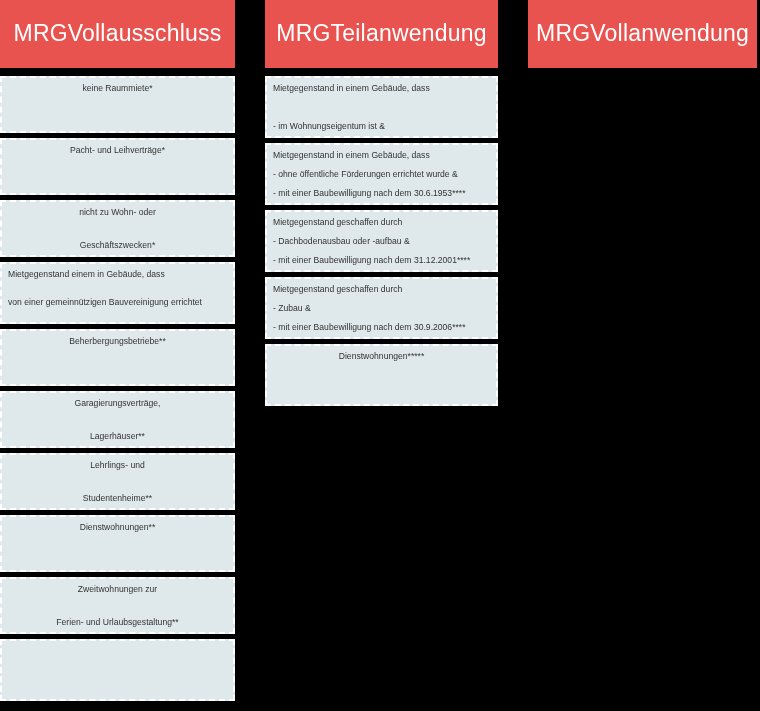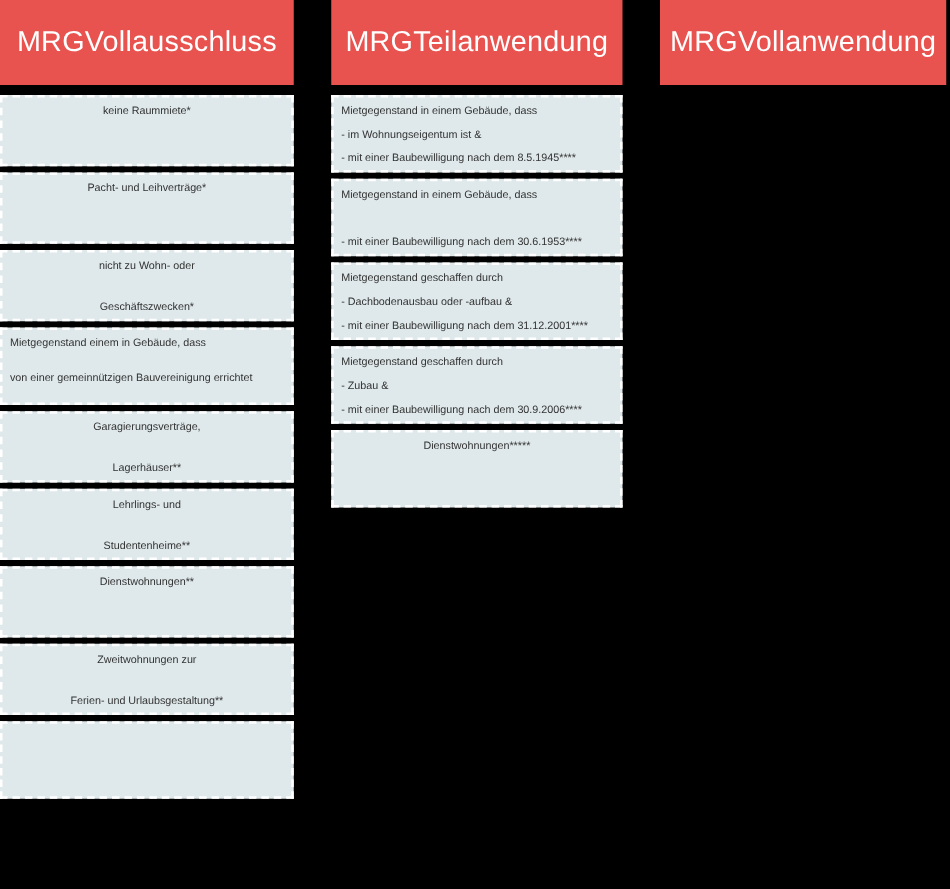--- a/index.html
+++ b/index.html
@@ -98,20 +98,23 @@
       <div class="box center">
         <span class="line">nicht zu Wohn- oder</span>
         <span class="line">Geschäftszwecken*</span>
       </div>
       <div class="box left tall">
         <span class="line">Mietgegenstand einem in Gebäude, dass</span>
         <span class="line">von einer gemeinnützigen Bauvereinigung errichtet</span>
         <span class="line">wurde***</span>
       </div>
       <div class="box center">
+        <span class="line">Beherbergungsbetriebe**</span>
+      </div>
+      <div class="box center">
         <span class="line">Garagierungsverträge,</span>
         <span class="line">Lagerhäuser**</span>
       </div>
       <div class="box center">
         <span class="line">Lehrlings- und</span>
         <span class="line">Studentenheime**</span>
       </div>
       <div class="box center">
         <span class="line">Dienstwohnungen**</span>
       </div>
@@ -122,24 +125,24 @@
       <div class="box left tall"></div>
     </div>
     <div class="column col-2">
       <div class="col-header">
         <span class="hdr-line-1">MRG</span>
         <span class="hdr-line-2">Teilanwendung</span>
       </div>
       <div class="box left">
         <span class="line">Mietgegenstand in einem Gebäude, dass</span>
         <span class="line">- im Wohnungseigentum ist &amp;</span>
-        <span class="line">- mit einer Baubewilligung nach dem 8.5.1945****</span>
       </div>
       <div class="box left">
         <span class="line">Mietgegenstand in einem Gebäude, dass</span>
+        <span class="line">- ohne öffentliche Förderungen errichtet wurde &amp;</span>
         <span class="line">- mit einer Baubewilligung nach dem 30.6.1953****</span>
       </div>
       <div class="box left">
         <span class="line">Mietgegenstand geschaffen durch</span>
         <span class="line">- Dachbodenausbau oder -aufbau &amp;</span>
         <span class="line">- mit einer Baubewilligung nach dem 31.12.2001****</span>
       </div>
       <div class="box left">
         <span class="line">Mietgegenstand geschaffen durch</span>
         <span class="line">- Zubau &amp;</span>

